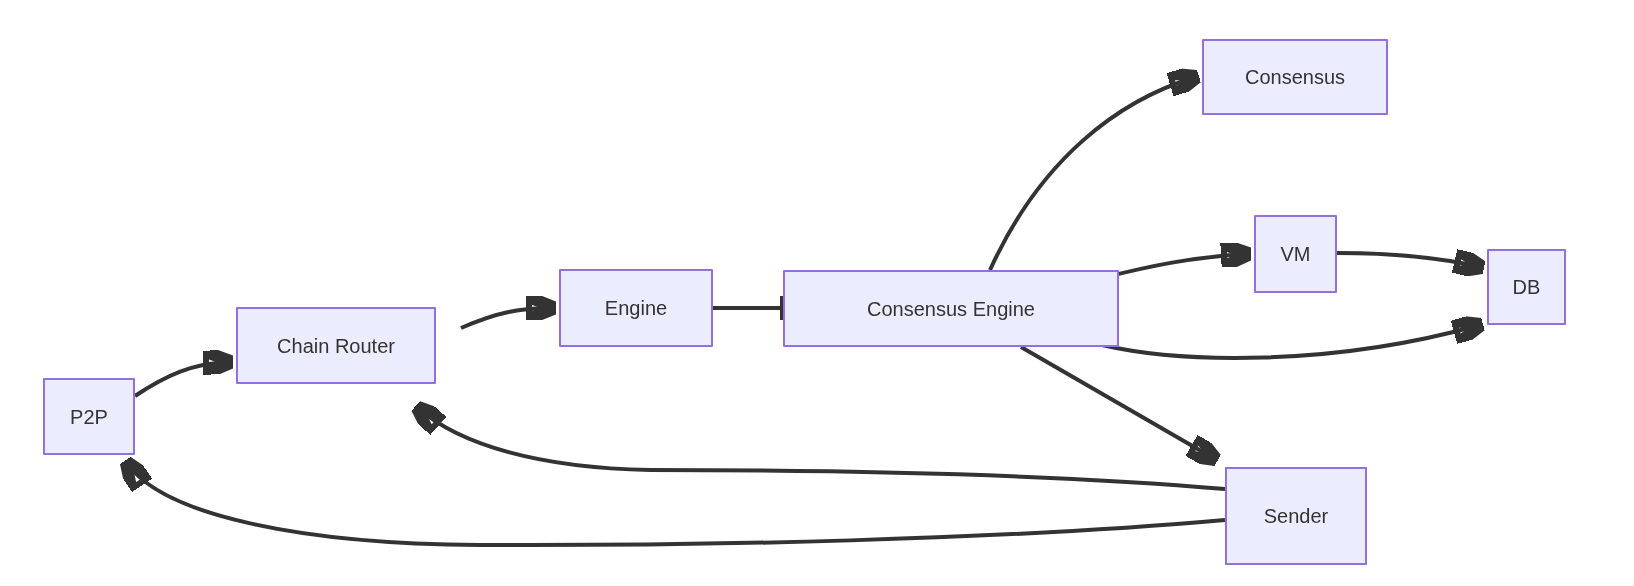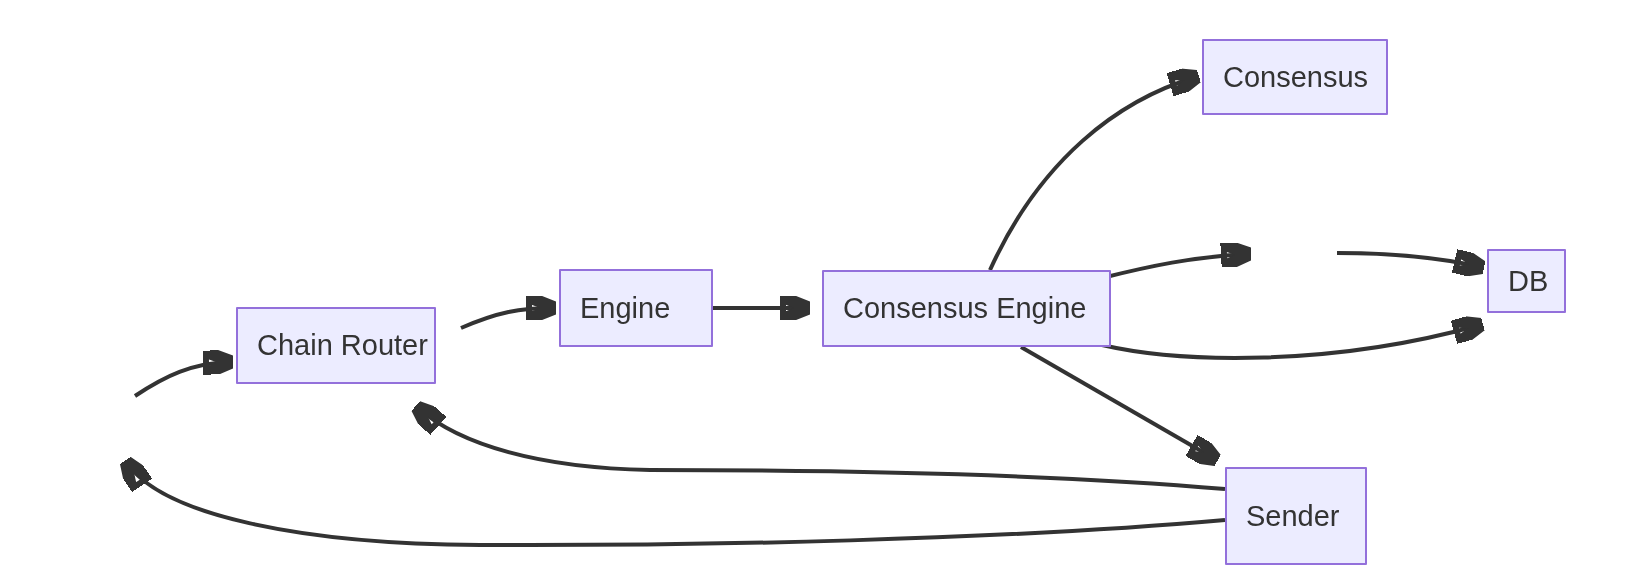--- a/index.html
+++ b/index.html
@@ -5,22 +5,22 @@
   html,body{margin:0;padding:0;background:#ffffff;}
   .stage{
     position:relative;width:1634px;height:586px;background:#ffffff;
     font-family:"Liberation Sans",sans-serif;overflow:hidden;
   }
   .edges{position:absolute;left:0;top:0;width:1634px;height:586px;}
   .edges path{fill:none;stroke:#333333;stroke-width:4px;}
   .node{
     position:absolute;box-sizing:border-box;
     background:#ECECFF;border:2px solid #9370DB;border-radius:1px;
-    display:flex;align-items:center;
-    color:#333333;font-size:29px;line-height:1;white-space:nowrap;padding-left:19px;
+    display:flex;align-items:center;justify-content:center;
+    color:#333333;font-size:20px;line-height:1;white-space:nowrap;
   }
 </style>
 </head>
 <body>
 
 <div class="stage">
 
   <svg class="edges" viewBox="0 0 1634 586" xmlns="http://www.w3.org/2000/svg" aria-hidden="true">
     <defs>
       <marker id="arrowhead" viewBox="0 0 10 8" refX="9" refY="4" markerWidth="30" markerHeight="24" markerUnits="userSpaceOnUse" orient="auto">
@@ -33,39 +33,45 @@
     <path d="M713,308 L807,308" marker-end="url(#arrowhead)"></path>
     <path d="M990,270 C1040,160 1118,100 1196,77" marker-end="url(#arrowhead)"></path>
     <path d="M1102,278 C1150,266 1192,257 1248,254" marker-end="url(#arrowhead)"></path>
     <path d="M1337,253 C1392,253 1437,257 1481,267" marker-end="url(#arrowhead)"></path>
     <path d="M1102,345 C1180,363 1330,367 1480,325" marker-end="url(#arrowhead)"></path>
     <path d="M1021,347 L1215,459" marker-end="url(#arrowhead)"></path>
     <path d="M1225,489 C1050,474 850,470 650,470 C540,468 460,445 418,408" marker-end="url(#arrowhead)"></path>
     <path d="M1225,520 C1000,540 700,546 480,545 C300,544 162,515 127,463" marker-end="url(#arrowhead)"></path>
   </svg>
 
+  <div class="node" style="left:43px;top:378px;width:92px;height:77px">
+    <span>P2P</span>
+  </div>
 
   <div class="node" style="left:236px;top:307px;width:200px;height:77px">
     <span>Chain Router</span>
   </div>
 
   <div class="node" style="left:559px;top:269px;width:154px;height:78px">
     <span>Engine</span>
   </div>
 
-  <div class="node" style="left:822px;top:270px;width:289px;height:77px">
+  <div class="node" style="left:783px;top:270px;width:336px;height:77px">
     <span>Consensus Engine</span>
   </div>
 
   <div class="node" style="left:1202px;top:39px;width:186px;height:76px">
     <span>Consensus</span>
   </div>
 
+  <div class="node" style="left:1254px;top:215px;width:83px;height:78px">
+    <span>VM</span>
+  </div>
 
-  <div class="node" style="left:1487px;top:249px;width:79px;height:64px">
+  <div class="node" style="left:1487px;top:249px;width:79px;height:76px">
     <span>DB</span>
   </div>
 
   <div class="node" style="left:1225px;top:467px;width:142px;height:98px">
     <span>Sender</span>
   </div>
 
 </div>
 
 </body></html>

